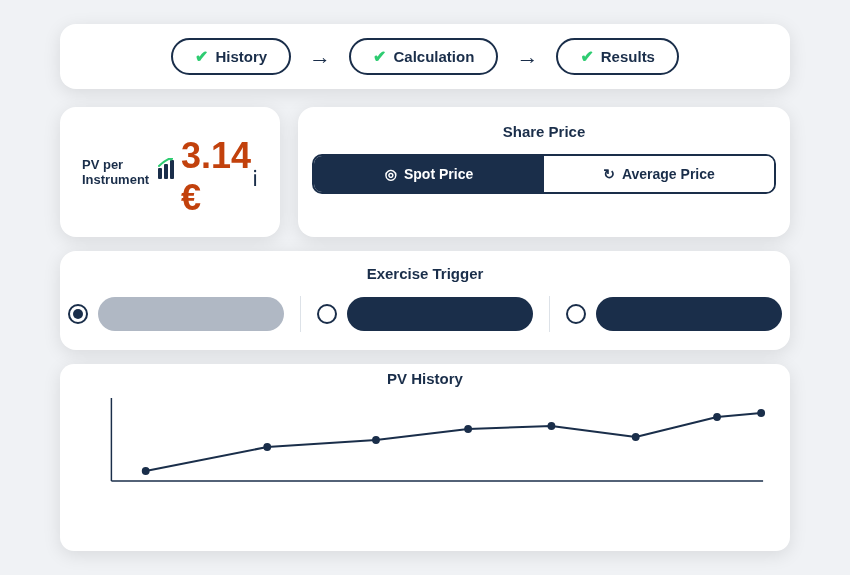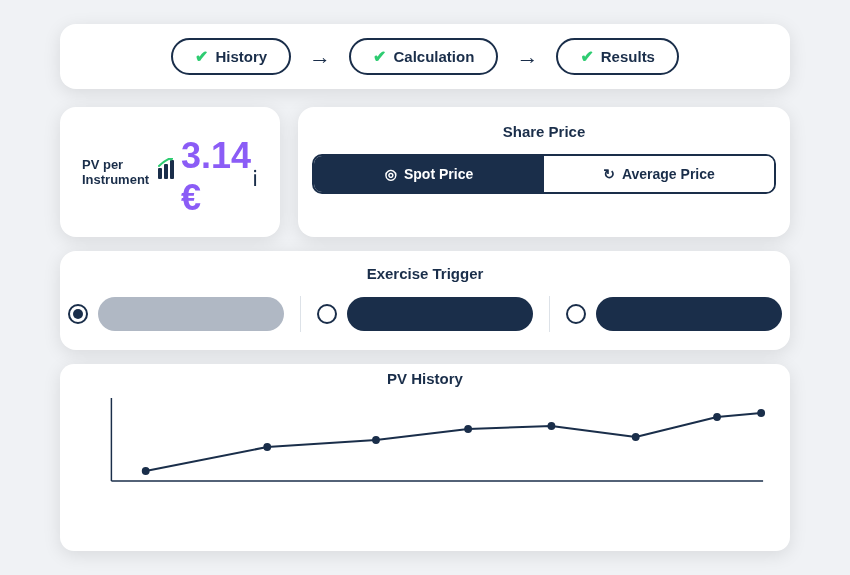--- a/index.html
+++ b/index.html
@@ -87,21 +87,21 @@
     }
     .pv-value-row {
       display: flex;
       align-items: center;
       justify-content: space-between;
       margin-top: 10px;
     }
     .pv-value {
       font-size: 36px;
       font-weight: 700;
-      color: #8b5cf6;
+      color: #c2410c;
     }
     .pv-info-icon {
       font-size: 22px;
       color: #1a2e4a;
       cursor: pointer;
     }
 
     
     .share-card {
       background: #fff;

